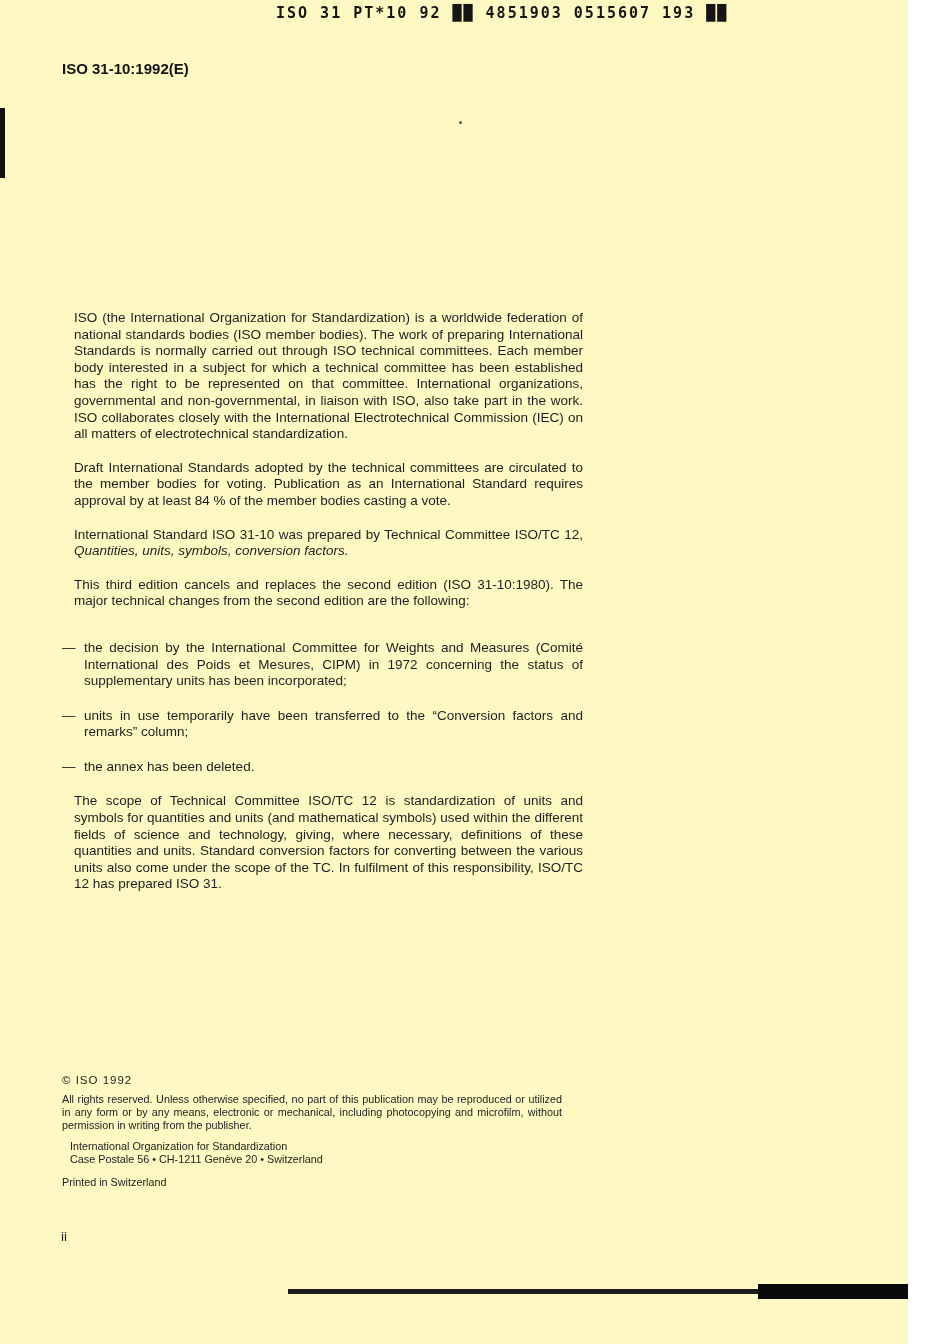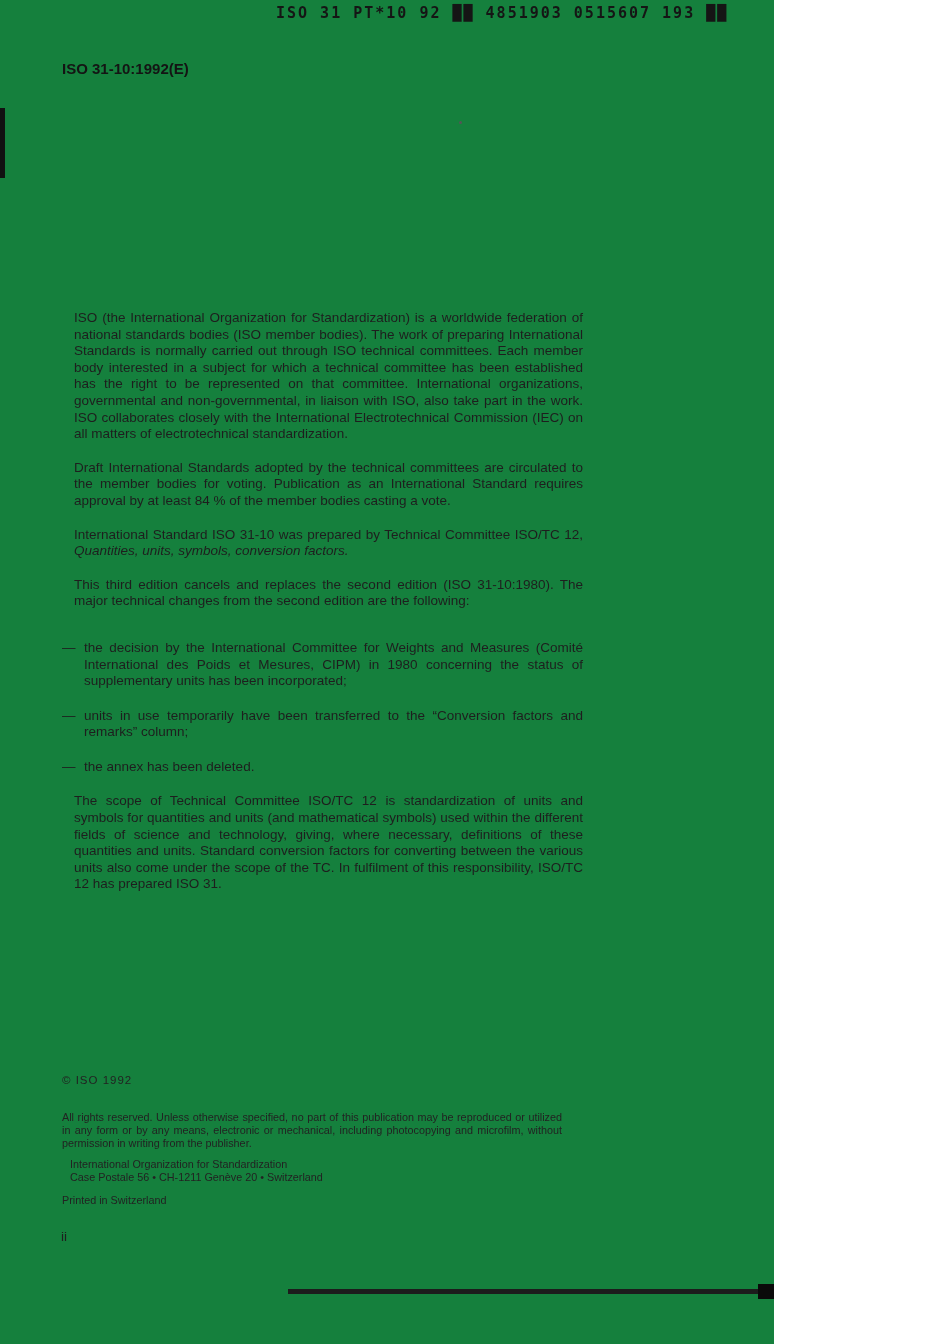--- a/index.html
+++ b/index.html
@@ -2,23 +2,23 @@
 <html><head>
 <meta charset="utf-8">
 <style>
   html, body {
     margin: 0;
     padding: 0;
     background: #ffffff;
   }
   .page {
     position: relative;
-    width: 774px;
+    width: 908px;
     height: 1344px;
-    background: #15803d;
+    background: #fef9c3;
     overflow: hidden;
     font-family: "Liberation Sans", "DejaVu Sans", sans-serif;
     color: #1e1e1e;
   }
 
   
   .scan-header {
     position: absolute;
     left: 276px;
     top: 4px;
@@ -98,21 +98,21 @@
     position: absolute;
     left: 62px;
     top: 1074px;
     width: 516px;
     font-size: 10.8px;
     line-height: 13px;
     color: #222;
   }
   .copyright-line {
     font-size: 11.5px;
-    margin: 0 0 24px 0;
+    margin: 0 0 6px 0;
     letter-spacing: 1px;
   }
   .rights-text {
     text-align: justify;
     margin: 0 16px 8px 0;
   }
   .org-line, .address-line {
     margin-left: 8px;
   }
   .printed-line {
@@ -151,21 +151,21 @@
 
     <p class="para gap-md">Draft International Standards adopted by the technical committees are circulated to the member bodies for voting. Publication as an International Standard requires approval by at least 84 % of the member bodies casting a vote.</p>
 
     <p class="para gap-lg"><span>International Standard ISO 31-10 was prepared by Technical Committee ISO/TC 12, </span><span class="italic">Quantities, units, symbols, conversion factors.</span></p>
 
     <p class="para gap-lg">This third edition cancels and replaces the second edition (ISO 31-10:1980). The major technical changes from the second edition are the following:</p>
 
     <div class="bullet-list">
       <div class="bullet">
         <span class="marker">—</span>
-        <span class="b-text">the decision by the International Committee for Weights and Measures (Comité International des Poids et Mesures, CIPM) in 1980 concerning the status of supplementary units has been incorporated;</span>
+        <span class="b-text">the decision by the International Committee for Weights and Measures (Comité International des Poids et Mesures, CIPM) in 1972 concerning the status of supplementary units has been incorporated;</span>
       </div>
       <div class="bullet">
         <span class="marker">—</span>
         <span class="b-text">units in use temporarily have been transferred to the “Conversion factors and remarks” column;</span>
       </div>
       <div class="bullet">
         <span class="marker">—</span>
         <span class="b-text">the annex has been deleted.</span>
       </div>
     </div>

